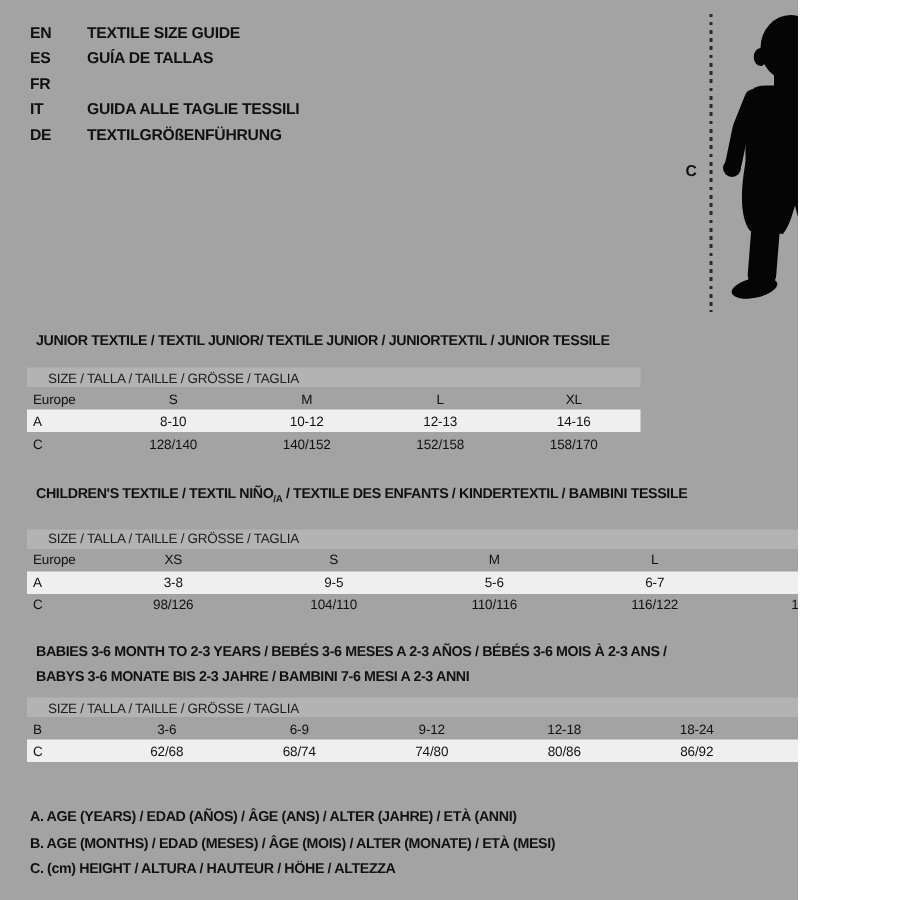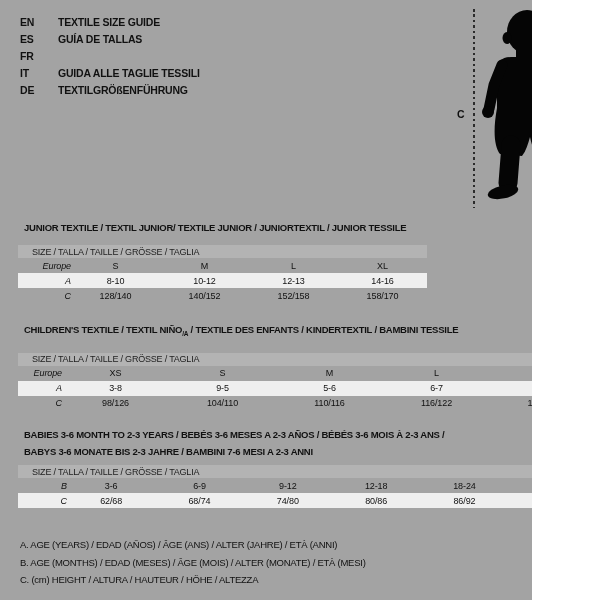--- a/index.html
+++ b/index.html
@@ -25,39 +25,39 @@
   .baby-svg { position:absolute; left:0; top:0; }
 
   
   .tbl { position:absolute; left:18px; }
   .tbl-title { font-weight:bold; font-size:9.5px; letter-spacing:-0.25px;
     line-height:17px; white-space:nowrap; margin-left:6px; }
   .tbl-title sub { font-size:6.5px; }
   .bar { height:13px; display:flex; align-items:center; padding-left:14px;
     background:#b3b3b3; font-size:9px; letter-spacing:-0.2px; color:#1d1d1d; }
   .row { display:grid; height:15px; align-items:center; font-size:9px; letter-spacing:-0.1px; }
-  .row .lbl { padding-left:4px; text-align:right;font-style:italic; }
+  .row .lbl { padding-left:4px; text-align:left; }
   .row .val { text-align:center; }
   .shaded { background:#efefef; }
 
   .t1 { top:219px; width:409px; }
   .t1 .bar { margin-top:9px; }
   .t1 .row { grid-template-columns:53px repeat(4,1fr); }
 
   .t2 { top:321px; width:579px; }
   .t2 .bar { margin-top:11px; }
   .t2 .row { grid-template-columns:44px repeat(5,1fr); }
 
   .t3 { top:426px; width:579px; }
   .t3 .bar { margin-top:5px; }
   .t3 .row { grid-template-columns:49px repeat(6,1fr); }
 
   
   .notes { position:absolute; left:20px; top:536px; }
-  .note-line { font-weight:normal; font-size:9.5px; letter-spacing:-0.25px;
+  .note-line { font-weight:bold; font-size:9.5px; letter-spacing:-0.25px;
     line-height:17.5px; white-space:nowrap; }
 </style>
 </head>
 <body>
 
 <div class="sheet">
 
   <div class="langs">
     <div class="lang-row">
       <span class="lang-code">EN</span>

